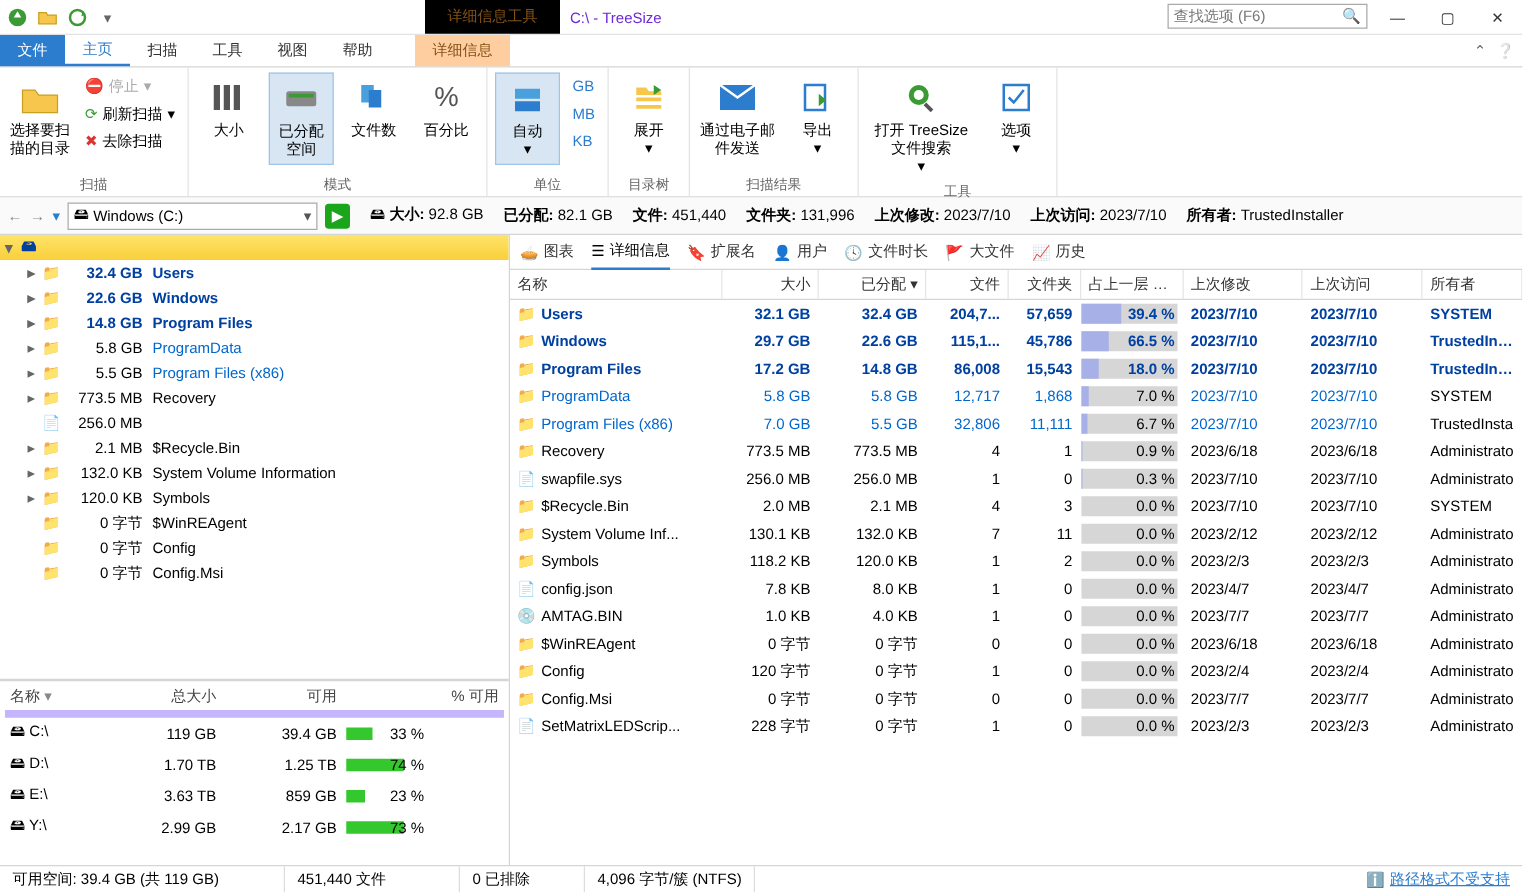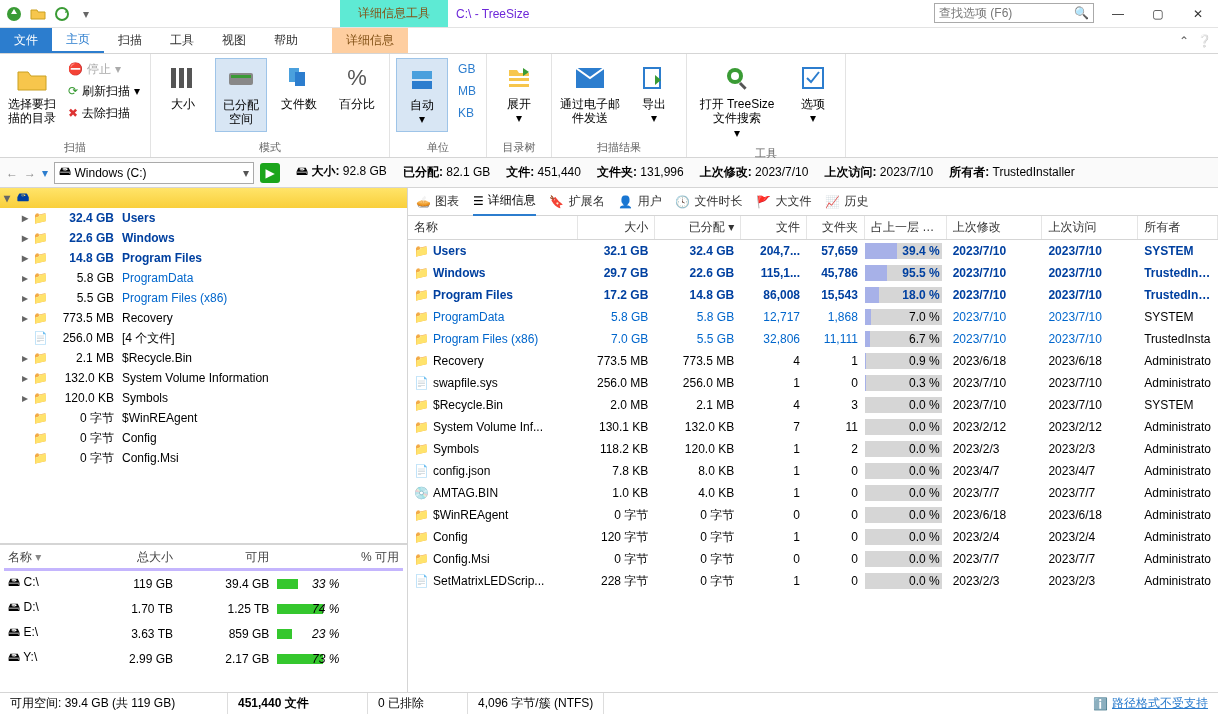--- a/index.html
+++ b/index.html
@@ -1,21 +1,21 @@
 <!DOCTYPE html>
 <html><head>
 <meta charset="utf-8">
 <style>
   * { box-sizing: border-box; margin: 0; padding: 0; font-family: "Segoe UI", "Microsoft YaHei", sans-serif; font-size: 12px; }
   body { width: 1218px; height: 714px; background: #fff; overflow: hidden; display: flex; flex-direction: column; }
   
   .titlebar { height: 28px; display: flex; align-items: stretch; border-bottom: 1px solid #e3e3e3; }
   .titlebar .qat { display: flex; align-items: center; padding: 0 4px; gap: 4px; }
   .qat-btn { width: 20px; height: 20px; display: flex; align-items: center; justify-content: center; }
-  .ctx-tab { background: #5eead4; color: #835216; display: flex; align-items: center; padding: 0 18px; margin-left: 240px; }
+  .ctx-tab { background: #000000; color: #835216; display: flex; align-items: center; padding: 0 18px; margin-left: 240px; }
   .title-text { flex: 1; display: flex; align-items: center; padding-left: 8px; color: #6d28d9; }
   .search-box { width: 160px; height: 20px; border: 1px solid #aaa; display: flex; align-items: center; padding: 0 4px; margin: 3px 4px 0 0; color: #777; }
   .search-box .mag { margin-left: auto; color: #555; }
   .win-btns { display: flex; }
   .win-btn { width: 40px; display: flex; align-items: center; justify-content: center; color: #333; }
   
   .menutabs { height: 26px; display: flex; align-items: stretch; border-bottom: 1px solid #d5d5d5; }
   .menutabs .tab { padding: 0 14px; display: flex; align-items: center; color: #333; }
   .menutabs .tab.file { background: #2c7dce; color: #fff; }
   .menutabs .tab.active { border-bottom: 2px solid #2c7dce; color: #2c7dce; }
@@ -44,27 +44,27 @@
   .tree { flex: 1; overflow: auto; border-bottom: 1px solid #d5d5d5; }
   .tree-row { display: flex; align-items: center; height: 20px; padding-right: 6px; }
   .tree-row .exp { width: 14px; text-align: center; color: #666; }
   .tree-row .fi { width: 18px; display: flex; justify-content: center; }
   .tree-row .sz { width: 72px; text-align: right; padding-right: 8px; }
   .tree-row .nm { flex: 1; }
   .tree-row.root { background: linear-gradient(#ffe469, #f9cf3b); font-weight: 600; color: #0040a0; }
   .tree-row.bold { font-weight: 600; color: #0040a0; }
   .drives-panel { height: 148px; border-top: 1px solid #d5d5d5; padding: 2px 4px; }
   .drives-panel table { width: 100%; border-collapse: collapse; }
-  .drives-panel th { text-align: right; font-weight: normal; color: #444; border-bottom: 3px solid #c4b5fd; padding: 2px 4px; }
+  .drives-panel th { text-align: right; font-weight: normal; color: #444; border-bottom: 6px solid #c4b5fd; padding: 2px 4px; }
   .drives-panel th:first-child { text-align: left; }
   .drives-panel td { text-align: right; padding: 2px 4px; height: 20px; }
   .drives-panel td:first-child { text-align: left; }
   .pctcell { position: relative; width: 62px; }
   .pctbar { position: absolute; left: 0; top: 2px; bottom: 2px; background: #35c72e; }
-  .pcttxt { position: relative; z-index: 1; font-style: italic; }
+  .pcttxt { position: relative; z-index: 1; }
   
   .rightpane { flex: 1; display: flex; flex-direction: column; min-width: 0; }
   .detail-tabs { height: 28px; display: flex; align-items: center; gap: 14px; padding: 0 8px; border-bottom: 1px solid #d5d5d5; }
   .detail-tab { display: flex; align-items: center; gap: 4px; color: #333; }
   .detail-tab.active { color: #000; border-bottom: 2px solid #2c7dce; height: 28px; }
   .detail-table { flex: 1; overflow: auto; }
   .dt-head { display: flex; border-bottom: 1px solid #d5d5d5; background: #fff; position: sticky; top: 0; }
   .dt-head .c, .dt-row .c { padding: 3px 6px; overflow: hidden; white-space: nowrap; text-overflow: ellipsis; border-right: 1px solid transparent; }
   .dt-head .c { border-right: 1px solid #e5e5e5; color: #333; }
   .c-name { width: 170px; }
@@ -327,21 +327,20 @@
         <div class="tree-row" style="padding-left: 18px;">
           <span class="exp">▸</span>
           <span class="fi">📁</span>
           <span class="sz">773.5 MB</span>
           <span class="nm">Recovery</span>
         </div>
         <div class="tree-row" style="padding-left: 18px;">
           <span class="exp"></span>
           <span class="fi">📄</span>
           <span class="sz">256.0 MB</span>
-          <span class="nm">[4 个文件]</span>
         </div>
         <div class="tree-row" style="padding-left: 18px;">
           <span class="exp">▸</span>
           <span class="fi">📁</span>
           <span class="sz">2.1 MB</span>
           <span class="nm">$Recycle.Bin</span>
         </div>
         <div class="tree-row" style="padding-left: 18px;">
           <span class="exp">▸</span>
           <span class="fi">📁</span>
@@ -480,21 +479,21 @@
           </div>
           <div class="dt-row major">
             <div class="c c-name">
               <span>📁</span>
               <span>Windows</span>
             </div>
             <div class="c c-size ">29.7 GB</div>
             <div class="c c-alloc ">22.6 GB</div>
             <div class="c c-files ">115,1...</div>
             <div class="c c-folders ">45,786</div>
-            <div class="c c-pct"><div class="pct-bg"></div><div class="pct-fg" style="width:27.6%"></div><span class="pct-tx">95.5 %</span></div>
+            <div class="c c-pct"><div class="pct-bg"></div><div class="pct-fg" style="width:27.6%"></div><span class="pct-tx">66.5 %</span></div>
             <div class="c c-mod ">2023/7/10</div>
             <div class="c c-acc ">2023/7/10</div>
             <div class="c c-own">TrustedInsta</div>
           </div>
           <div class="dt-row major">
             <div class="c c-name">
               <span>📁</span>
               <span>Program Files</span>
             </div>
             <div class="c c-size ">17.2 GB</div>
@@ -688,20 +687,20 @@
             <div class="c c-acc ">2023/2/3</div>
             <div class="c c-own">Administrato</div>
           </div>
         </div>
     </div>
   </div>
 </div>
 
 <div class="statusbar">
   <div class="cell" style="width:228px;">可用空间: 39.4 GB  (共 119 GB)</div>
-  <div class="cell" style="width:140px;font-weight:bold;">451,440 文件</div>
+  <div class="cell" style="width:140px;">451,440 文件</div>
   <div class="cell" style="width:100px;">0 已排除</div>
   <div class="cell">4,096 字节/簇 (NTFS)</div>
   <div class="linkcell">
       <span>ℹ️</span>
       <u>路径格式不受支持</u>
     </div>
 </div>
 
 </body></html>

